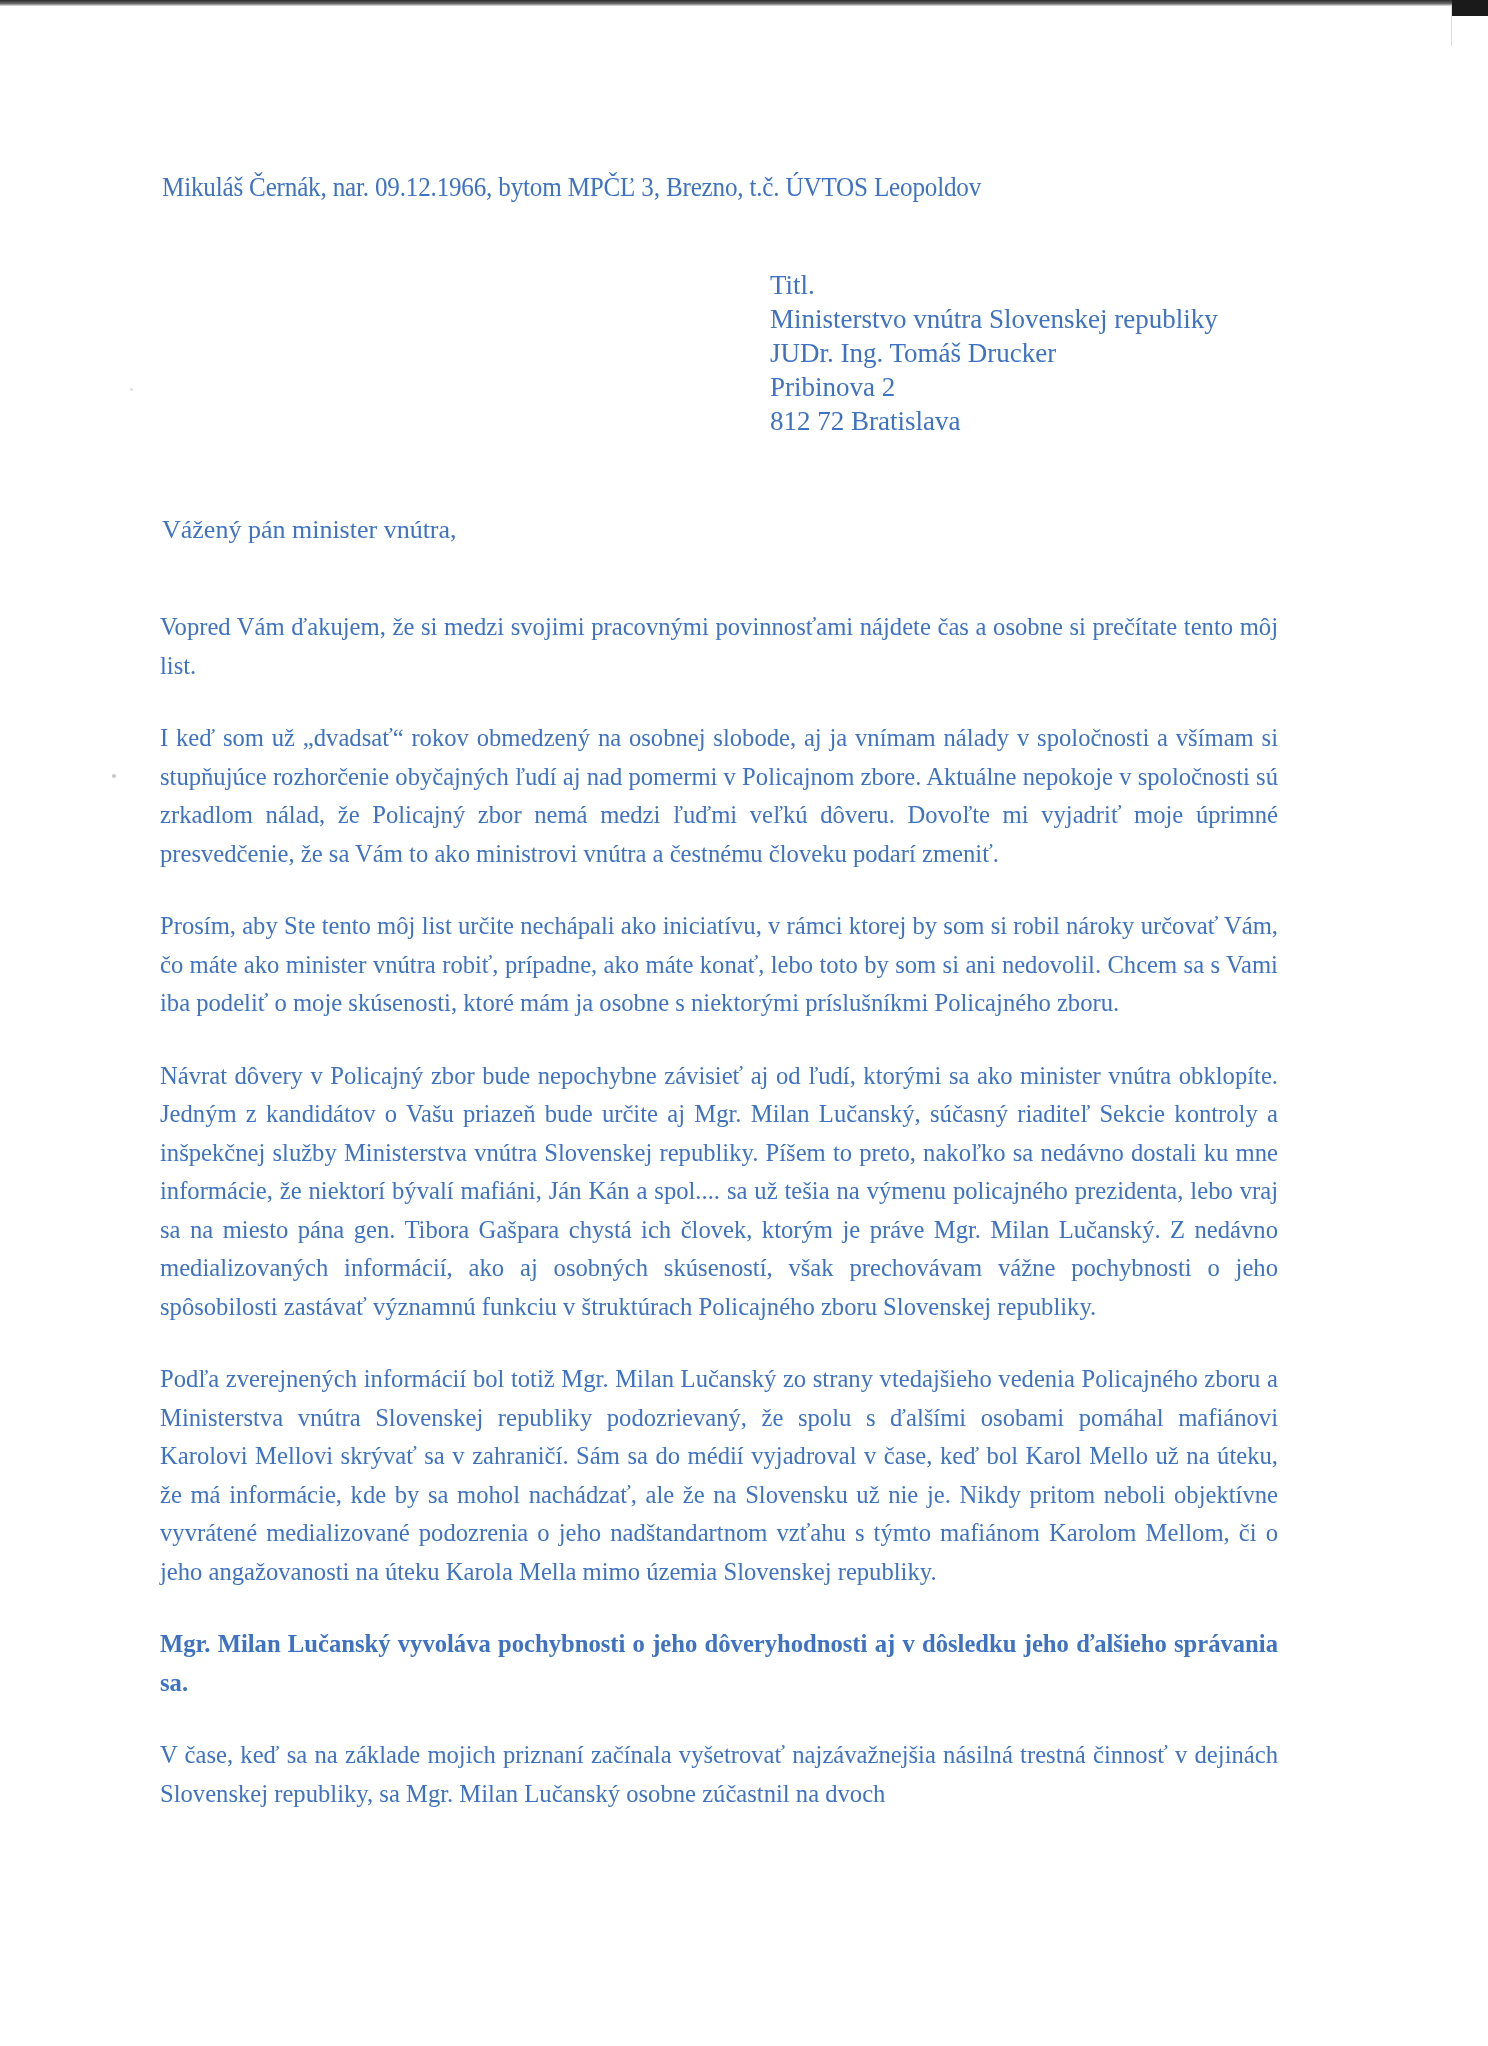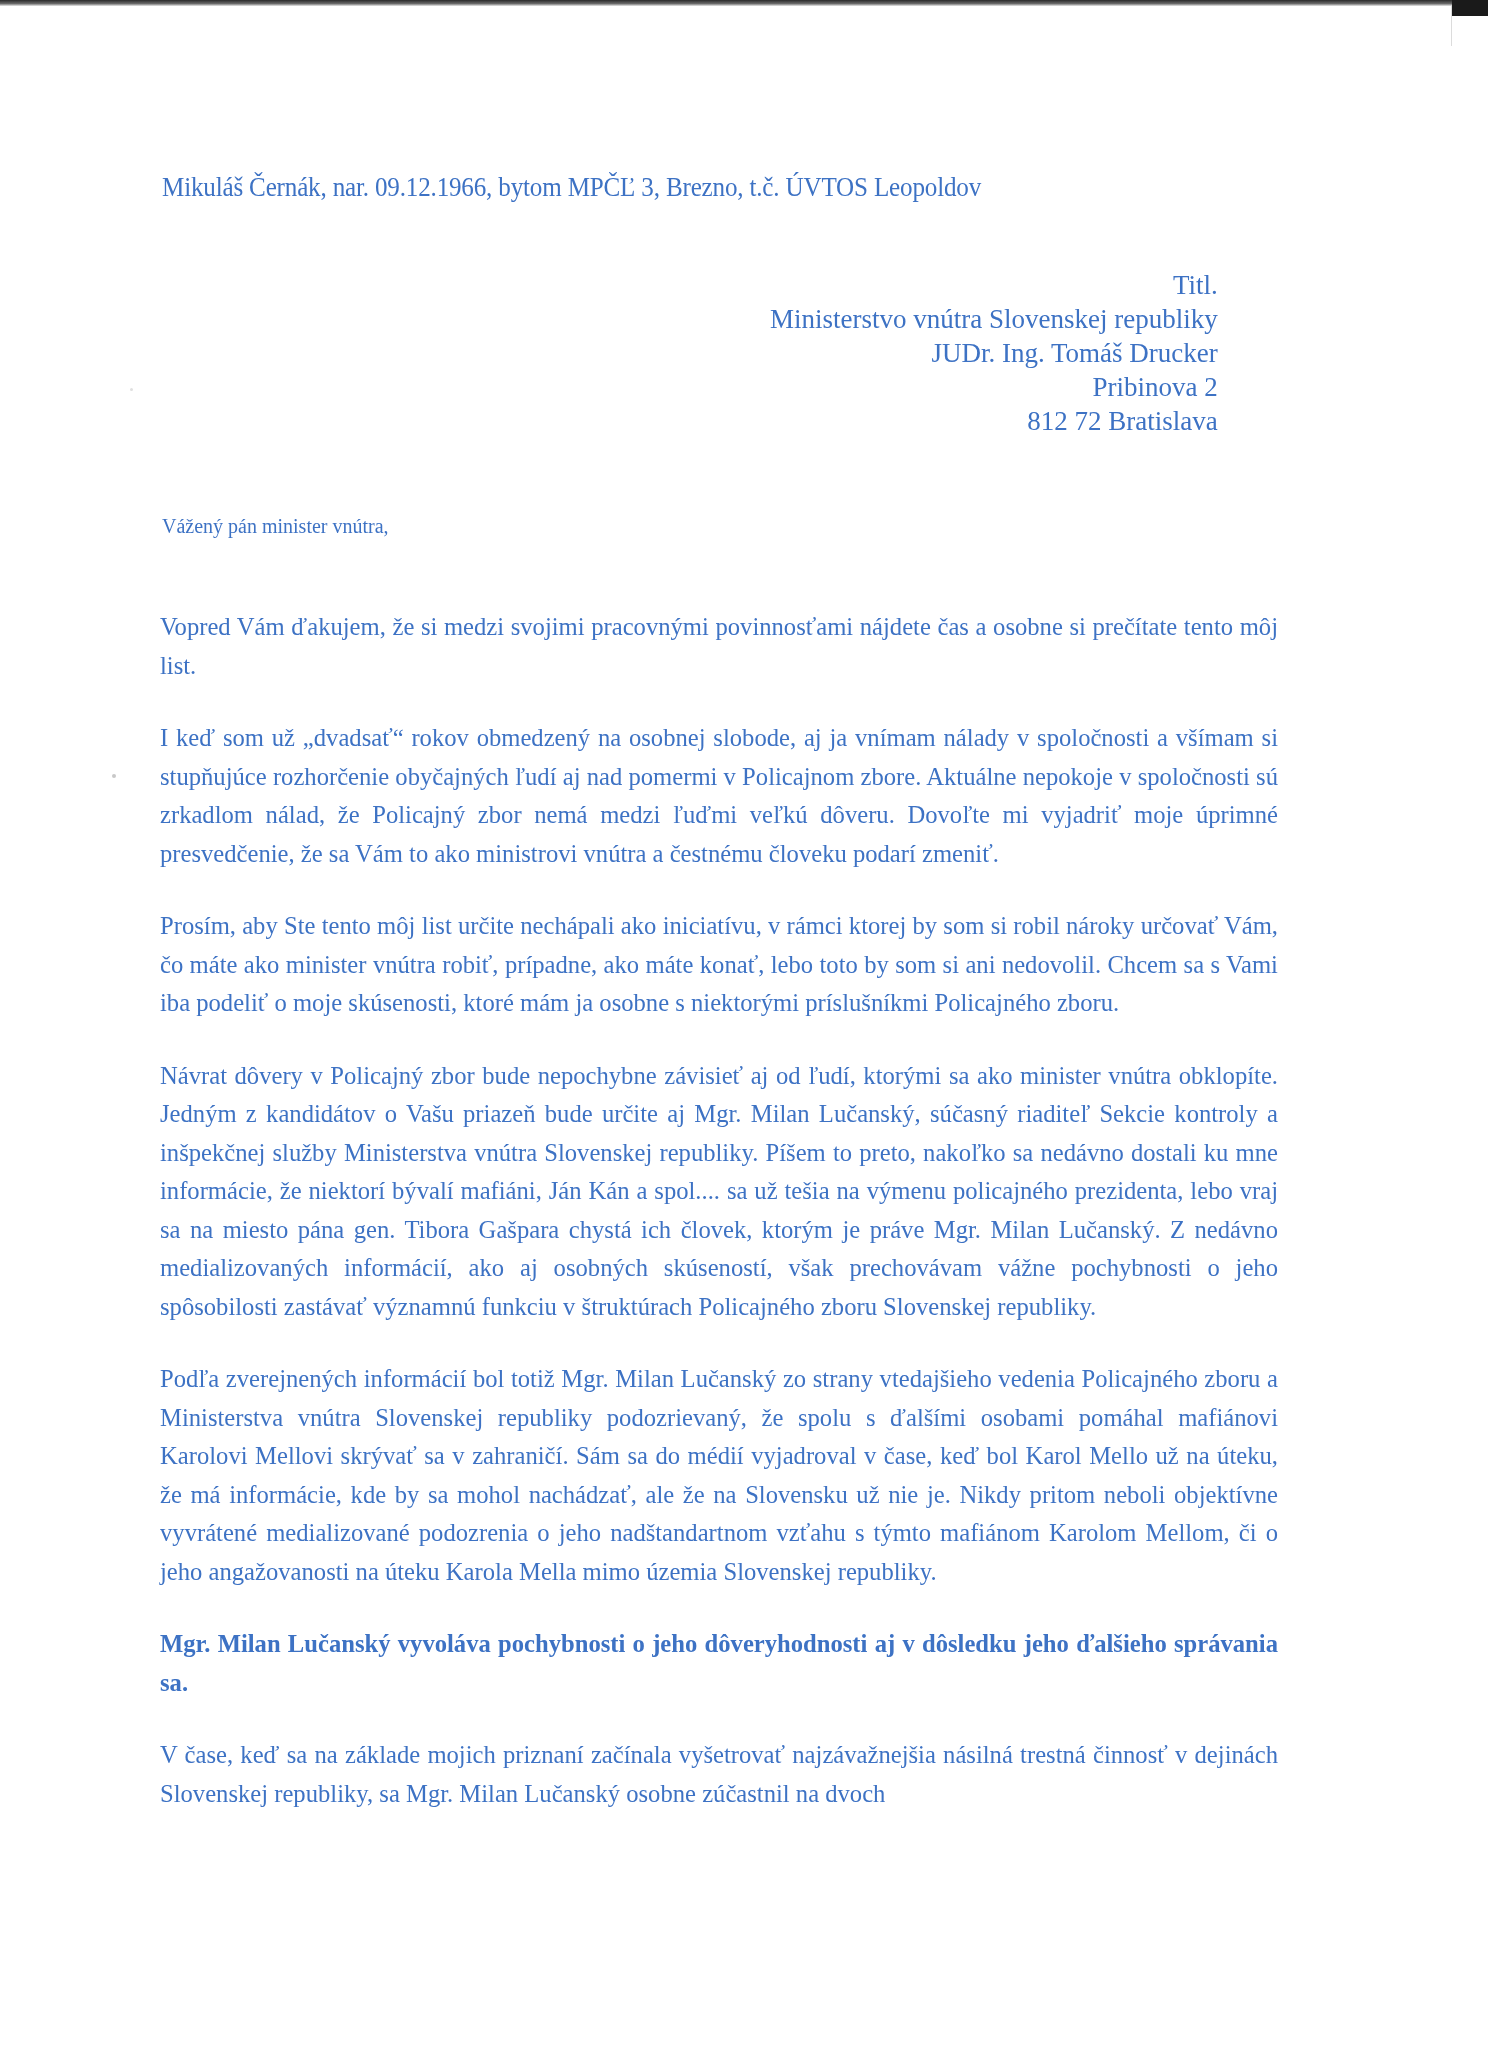--- a/index.html
+++ b/index.html
@@ -42,28 +42,27 @@
       white-space: nowrap;
       transform: scaleX(0.93);
       transform-origin: left top;
     }
     .recipient-block {
       position: absolute;
       left: 770px;
       top: 268px;
       font-size: 27px;
       line-height: 34px;
-      text-align: right;
     }
     .recipient-block div { white-space: nowrap; }
     .salutation {
       position: absolute;
       left: 162px;
       top: 515px;
-      font-size: 20px;
+      font-size: 26px;
     }
     .letter-body {
       position: absolute;
       left: 160px;
       top: 608px;
       width: 1135px;
       font-size: 25px;
       line-height: 38.5px;
     }
     .letter-body p {

